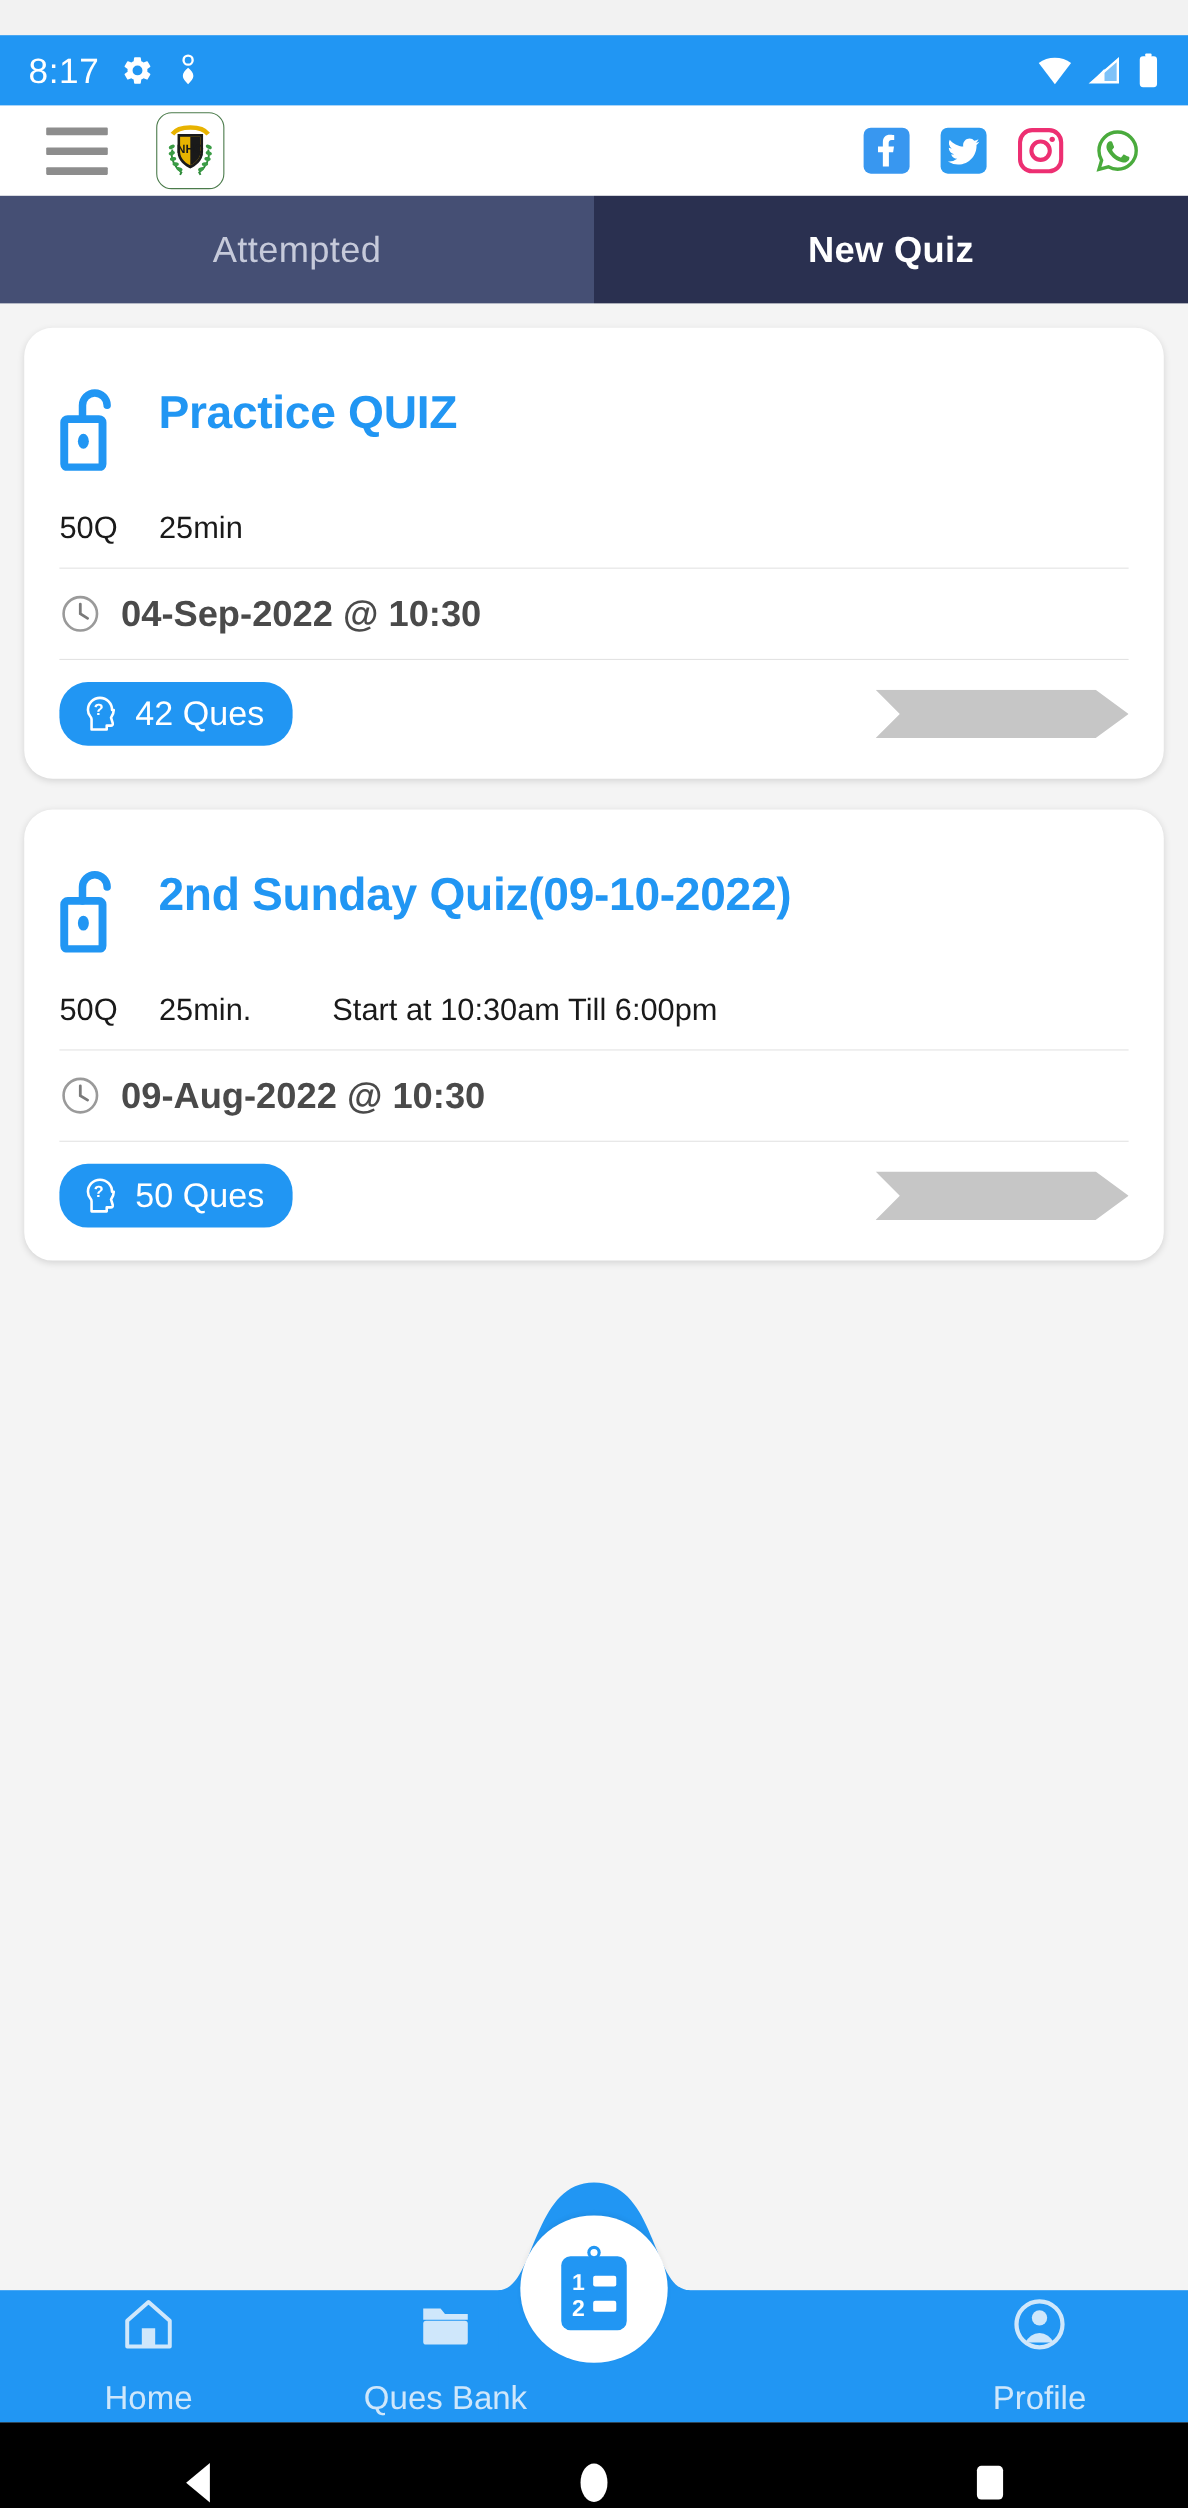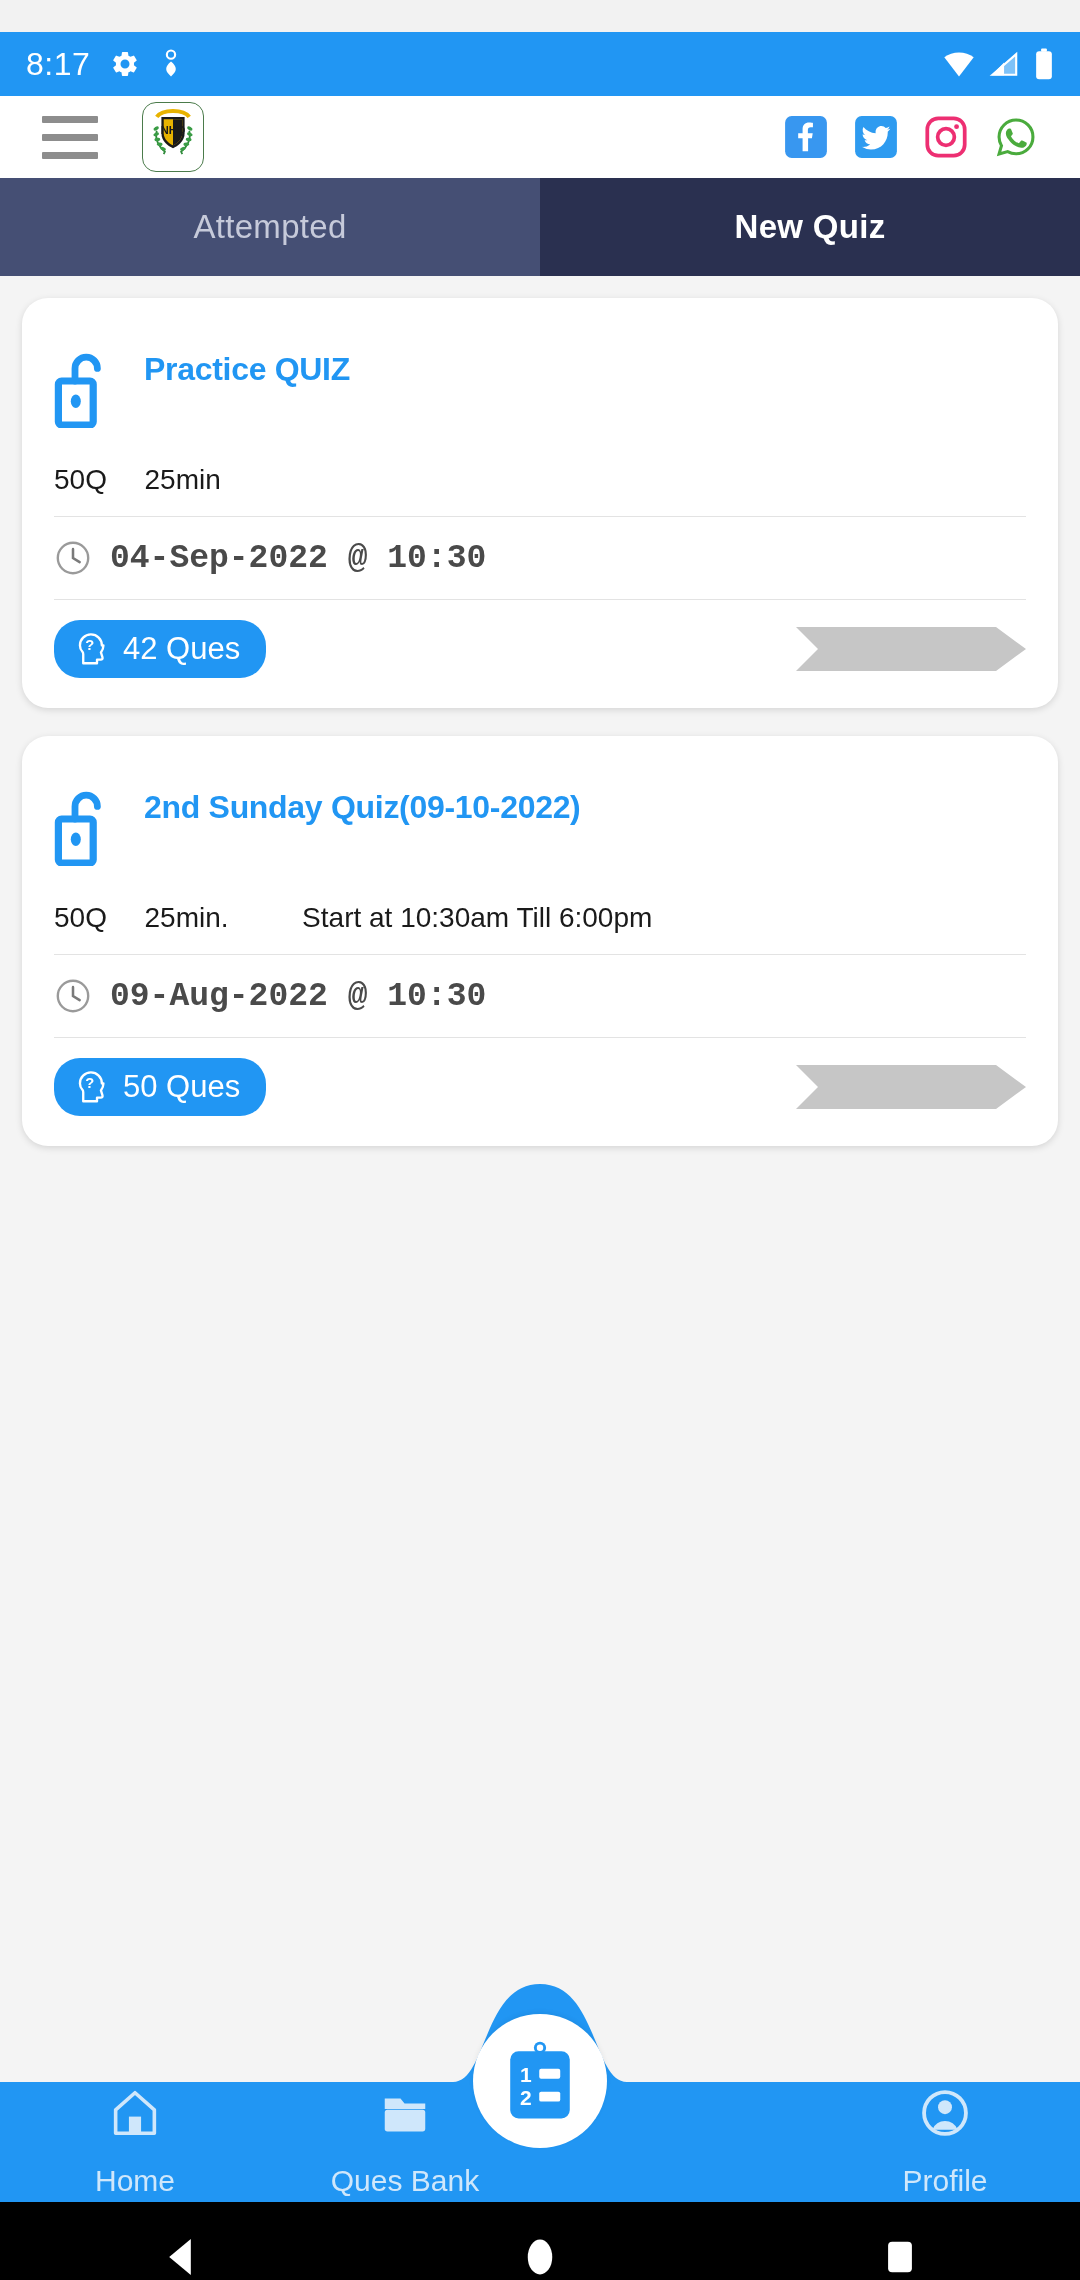--- a/index.html
+++ b/index.html
@@ -22,21 +22,21 @@
 
   
   .appbar {
     flex:0 0 82px; background:#ffffff;
     display:flex; align-items:center; padding:0 42px;
   }
   .hamburger { display:flex; flex-direction:column; justify-content:center; gap:11px; width:56px; }
   .hamburger span { display:block; height:7px; background:#8d8d8d; border-radius:1px; }
   .logo-box {
     margin-left:44px; width:62px; height:70px; border:1.5px solid #4b7b4b;
-    border-radius:14px; background:#fff; display:flex; align-items:flex-start; justify-content:center;
+    border-radius:14px; background:#fff; display:flex; align-items:center; justify-content:center;
     overflow:hidden;
   }
   .socials { margin-left:auto; display:flex; align-items:center; gap:26px; }
   .soc { width:44px; height:44px; display:block; }
 
   
   .tabs { flex:0 0 98px; display:flex; }
   .tab {
     flex:1; display:flex; align-items:center; justify-content:center;
     font-size:33px; letter-spacing:0.3px;
@@ -49,33 +49,32 @@
 
   .card {
     background:#ffffff; border-radius:26px;
     margin:0 22px 28px 22px;
     box-shadow:0 2px 7px rgba(0,0,0,0.13);
     padding:30px 32px 22px 32px;
   }
   .card-head { display:flex; align-items:flex-start; gap:28px; min-height:130px; }
   .lock-wrap { flex:0 0 62px; padding-top:22px; }
   .card-title {
-    color:#2196f3; font-size:32px; font-weight:bold; padding-top:22px;
+    color:#2196f3; font-size:42px; font-weight:bold; padding-top:22px;
     line-height:1.2; letter-spacing:-0.3px;
   }
   .meta-row {
     font-size:28px; color:#1a1a1a; padding:6px 0 20px 0;
     border-bottom:1.5px solid #e3e3e3; white-space:nowrap;
   }
   .meta-row .gap-sm { display:inline-block; width:22px; }
   .meta-row .gap-lg { display:inline-block; width:58px; }
   .date-row {
     display:flex; align-items:center; gap:18px; padding:22px 0 22px 0;
     border-bottom:1.5px solid #e3e3e3;
-    font-family:Liberation Mono, monospace;
   }
   .date-text { font-size:33px; font-weight:bold; color:#4a4a4a; }
   .badge-row { display:flex; align-items:center; padding:20px 0 8px 0; }
   .ques-badge {
     background:#2196f3; color:#fff; border-radius:26px;
     display:flex; align-items:center; gap:15px;
     padding:11px 26px 11px 22px; font-size:31px;
   }
   .arrow-shape { margin-left:auto; margin-right:0px; }
 

